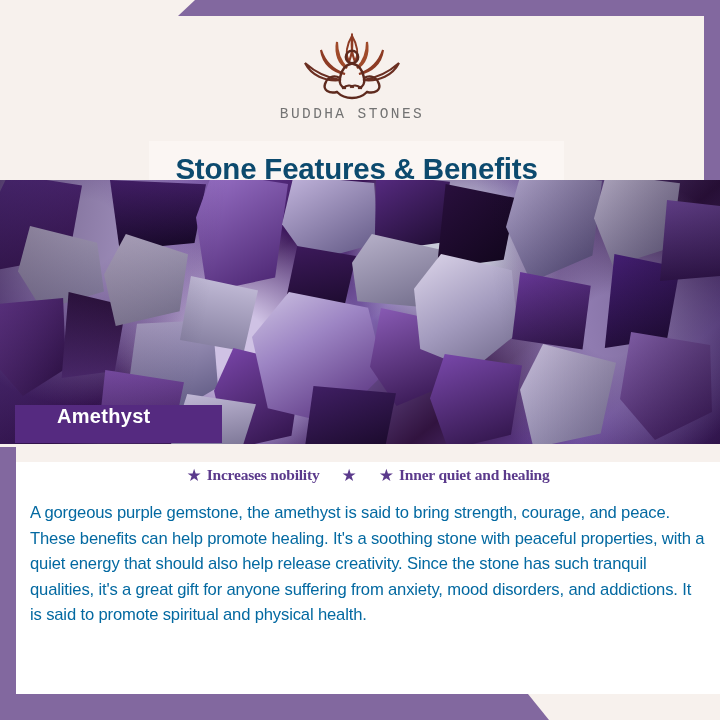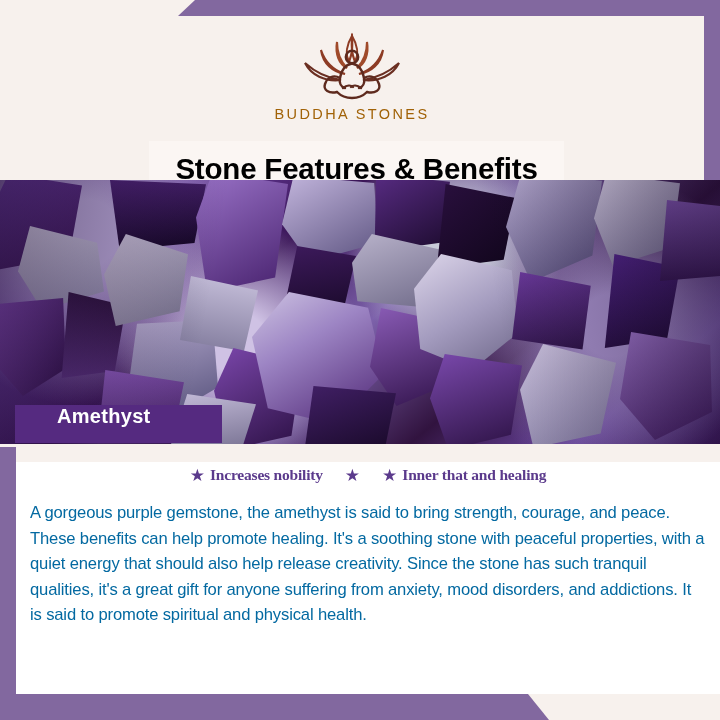--- a/index.html
+++ b/index.html
@@ -34,32 +34,32 @@
 
   
   .header{position:absolute;left:0;top:16px;width:704px;height:164px;background:#f7f1ed;}
   .logo-wrap{
     position:absolute;left:0;right:0;top:14px;
     display:flex;flex-direction:column;align-items:center;
   }
   .logo-mark{width:150px;height:72px;display:block;}
   .logo-word{
     margin-top:4px;
-    font-family:Liberation Sans, sans-serif;
-    font-size:14.5px;letter-spacing:2.4px;color:#a16207;
+    font-family:Liberation Mono, monospace;
+    font-size:14.5px;letter-spacing:2.4px;color:#737373;
     font-weight:400;
   }
 
   .title-plate{
     position:absolute;left:149px;top:125px;width:415px;height:55px;
     background:#fbf6f3;
     display:flex;align-items:center;justify-content:center;
   }
   .title-text{
-    font-size:29.5px;font-weight:bold;color:#000000;
+    font-size:29.5px;font-weight:bold;color:#0c4a6e;
     letter-spacing:-0.2px;
     font-family:"Liberation Sans", sans-serif;
     white-space:nowrap;
   }
 
   
   .hero{
     position:absolute;left:0;top:180px;width:720px;height:264px;
     overflow:hidden;background:#2b1340;
   }
@@ -203,20 +203,20 @@
     <div class="benefits">
       <div class="benefit">
         <span class="star">★</span>
         <span class="benefit-label">Increases nobility</span>
       </div>
       <div class="benefit">
         <span class="star">★</span>
       </div>
       <div class="benefit">
         <span class="star">★</span>
-        <span class="benefit-label">Inner that and healing</span>
+        <span class="benefit-label">Inner quiet and healing</span>
       </div>
     </div>
 
     <div class="body-text">A gorgeous purple gemstone, the amethyst is said to bring strength, courage, and peace. These benefits can help promote healing. It's a soothing stone with peaceful properties, with a quiet energy that should also help release creativity. Since the stone has such tranquil qualities, it's a great gift for anyone suffering from anxiety, mood disorders, and addictions. It is said to promote spiritual and physical health.</div>
   </div>
 
 </div>
 
 </body></html>

